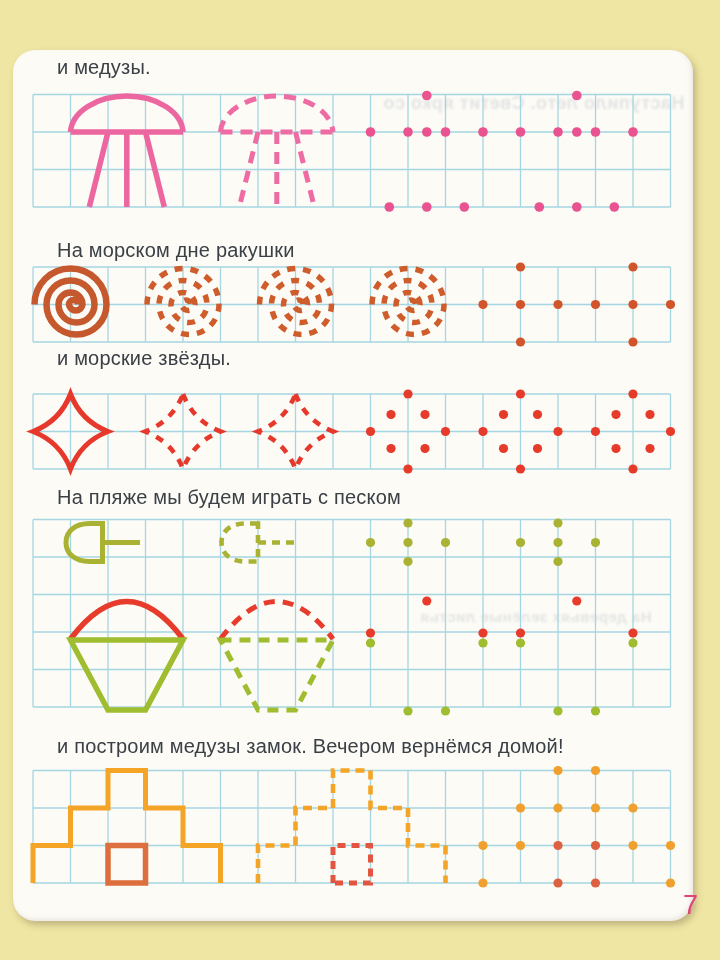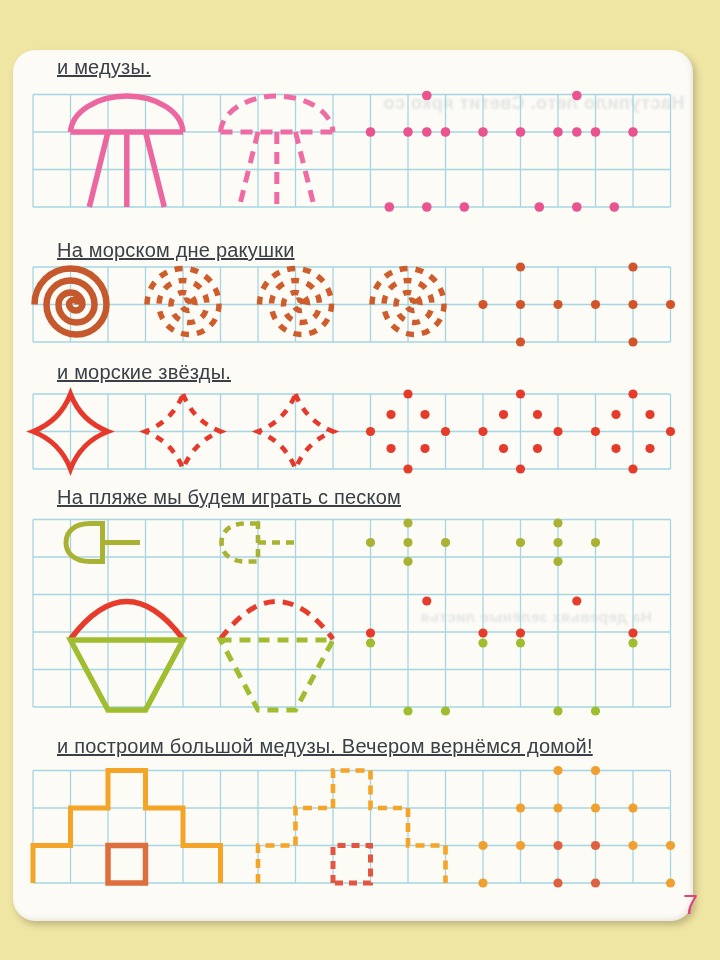--- a/index.html
+++ b/index.html
@@ -6,21 +6,21 @@
   #canvas{position:relative;width:720px;height:960px;overflow:hidden;
           background:#f0e6a3;font-family:"Liberation Sans","DejaVu Sans",sans-serif;}
   .paper{position:absolute;left:13px;top:50px;width:680px;height:871px;
          background:#fcfbf6;border-radius:22px;
          box-shadow:3px 4px 7px rgba(110,100,70,.38), inset -2px -2px 4px rgba(180,175,150,.25);
          overflow:hidden;}
   .ghost{position:absolute;transform:scaleX(-1);color:#a9aeb9;opacity:.30;
          filter:blur(1.2px);white-space:nowrap;font-weight:bold;letter-spacing:.5px;}
   #art{position:absolute;left:0;top:0;width:720px;height:960px;}
   .caption{position:absolute;left:57px;font-size:20px;color:#3b4046;
-           letter-spacing:.2px;white-space:nowrap;text-decoration:underline;}
+           letter-spacing:.2px;white-space:nowrap;}
   .page-num{position:absolute;right:22px;top:890px;font-size:27px;color:#e14379;}
 </style>
 </head>
 <body>
 
 <div id="canvas">
   <div class="paper">
     <div id="ghosts">
         <div class="ghost" style="left: 370px; top: 43px; font-size: 18px;">Наступило лето. Светит ярко со</div>
         <div class="ghost" style="left: 407px; top: 558px; font-size: 15px;">На деревьях зелёные листья</div>
@@ -140,18 +140,18 @@
       <circle cx="483" cy="883" r="4.6" fill="#efa02e"></circle>
       <circle cx="670.5" cy="883" r="4.6" fill="#efa02e"></circle>
       <circle cx="558" cy="845.5" r="4.6" fill="#dd6040"></circle>
       <circle cx="595.5" cy="845.5" r="4.6" fill="#dd6040"></circle>
       <circle cx="558" cy="883" r="4.6" fill="#dd6040"></circle>
       <circle cx="595.5" cy="883" r="4.6" fill="#dd6040"></circle>
     </svg>
   <div id="labels">
       <div class="caption" style="top: 56px;">и медузы.</div>
       <div class="caption" style="top: 239px;">На морском дне ракушки</div>
-      <div class="caption" style="top: 361px;">и морские звёзды.</div>
+      <div class="caption" style="top: 347px;">и морские звёзды.</div>
       <div class="caption" style="top: 486px;">На пляже мы будем играть с песком</div>
-      <div class="caption" style="top: 735px;">и построим большой медузы. Вечером вернёмся домой!</div>
+      <div class="caption" style="top: 735px;">и построим медузы замок. Вечером вернёмся домой!</div>
     </div>
   <div class="page-num">7</div>
 </div>
 
 </body></html>

